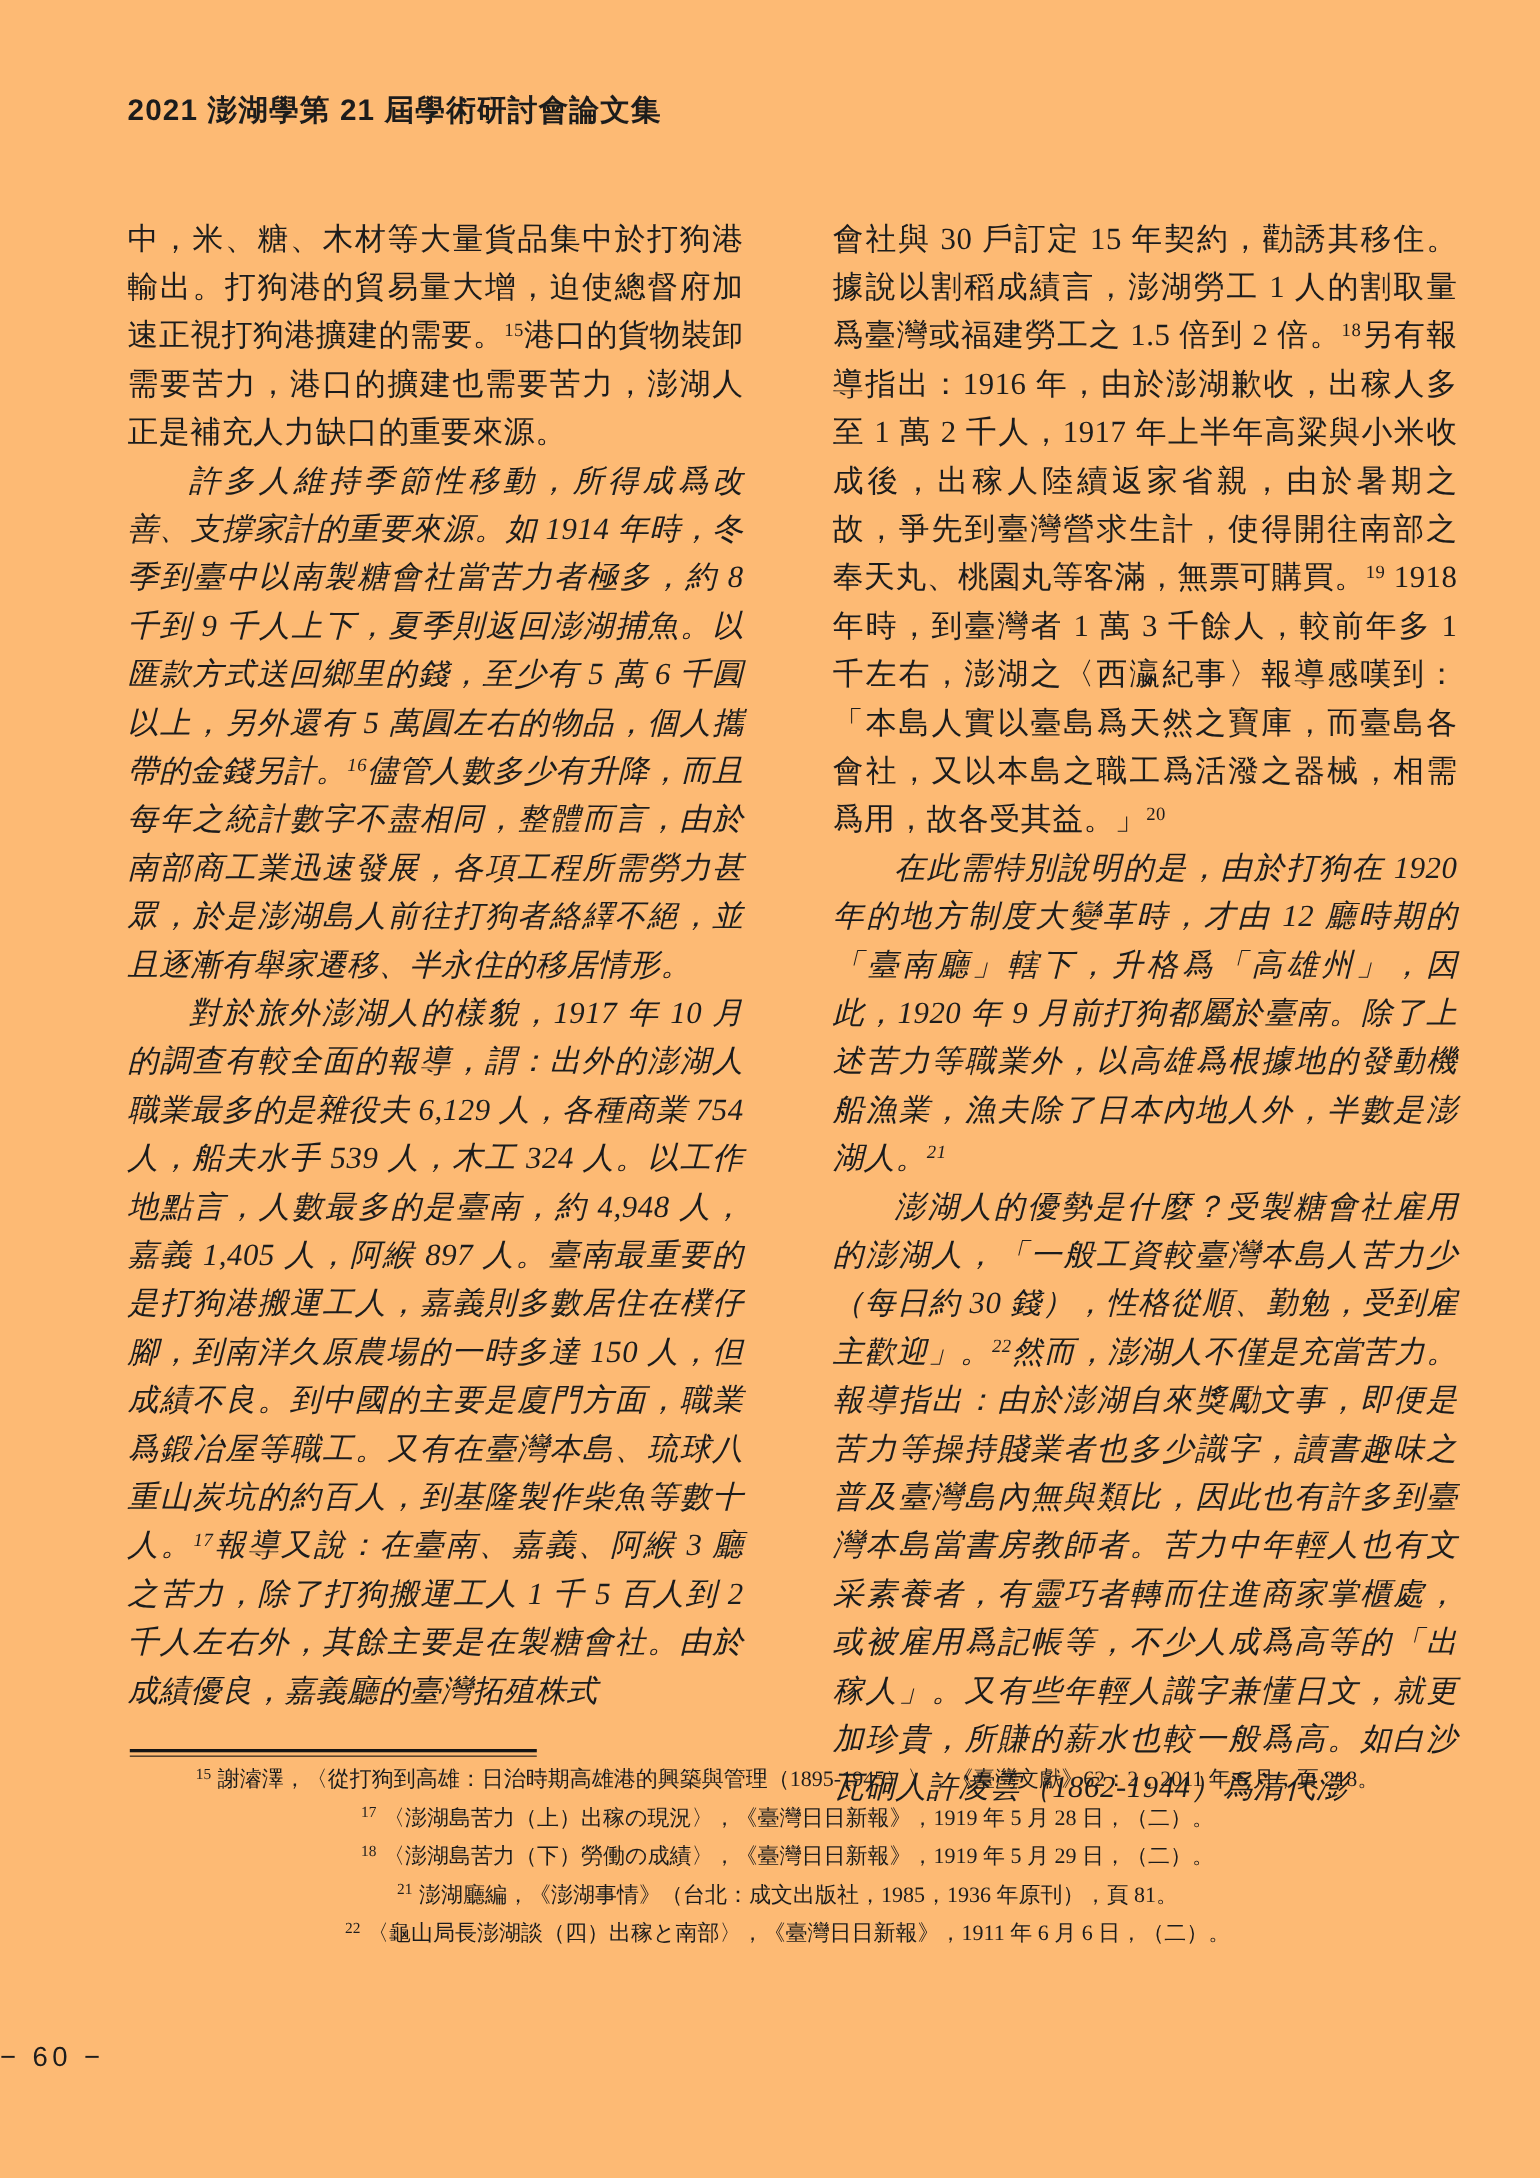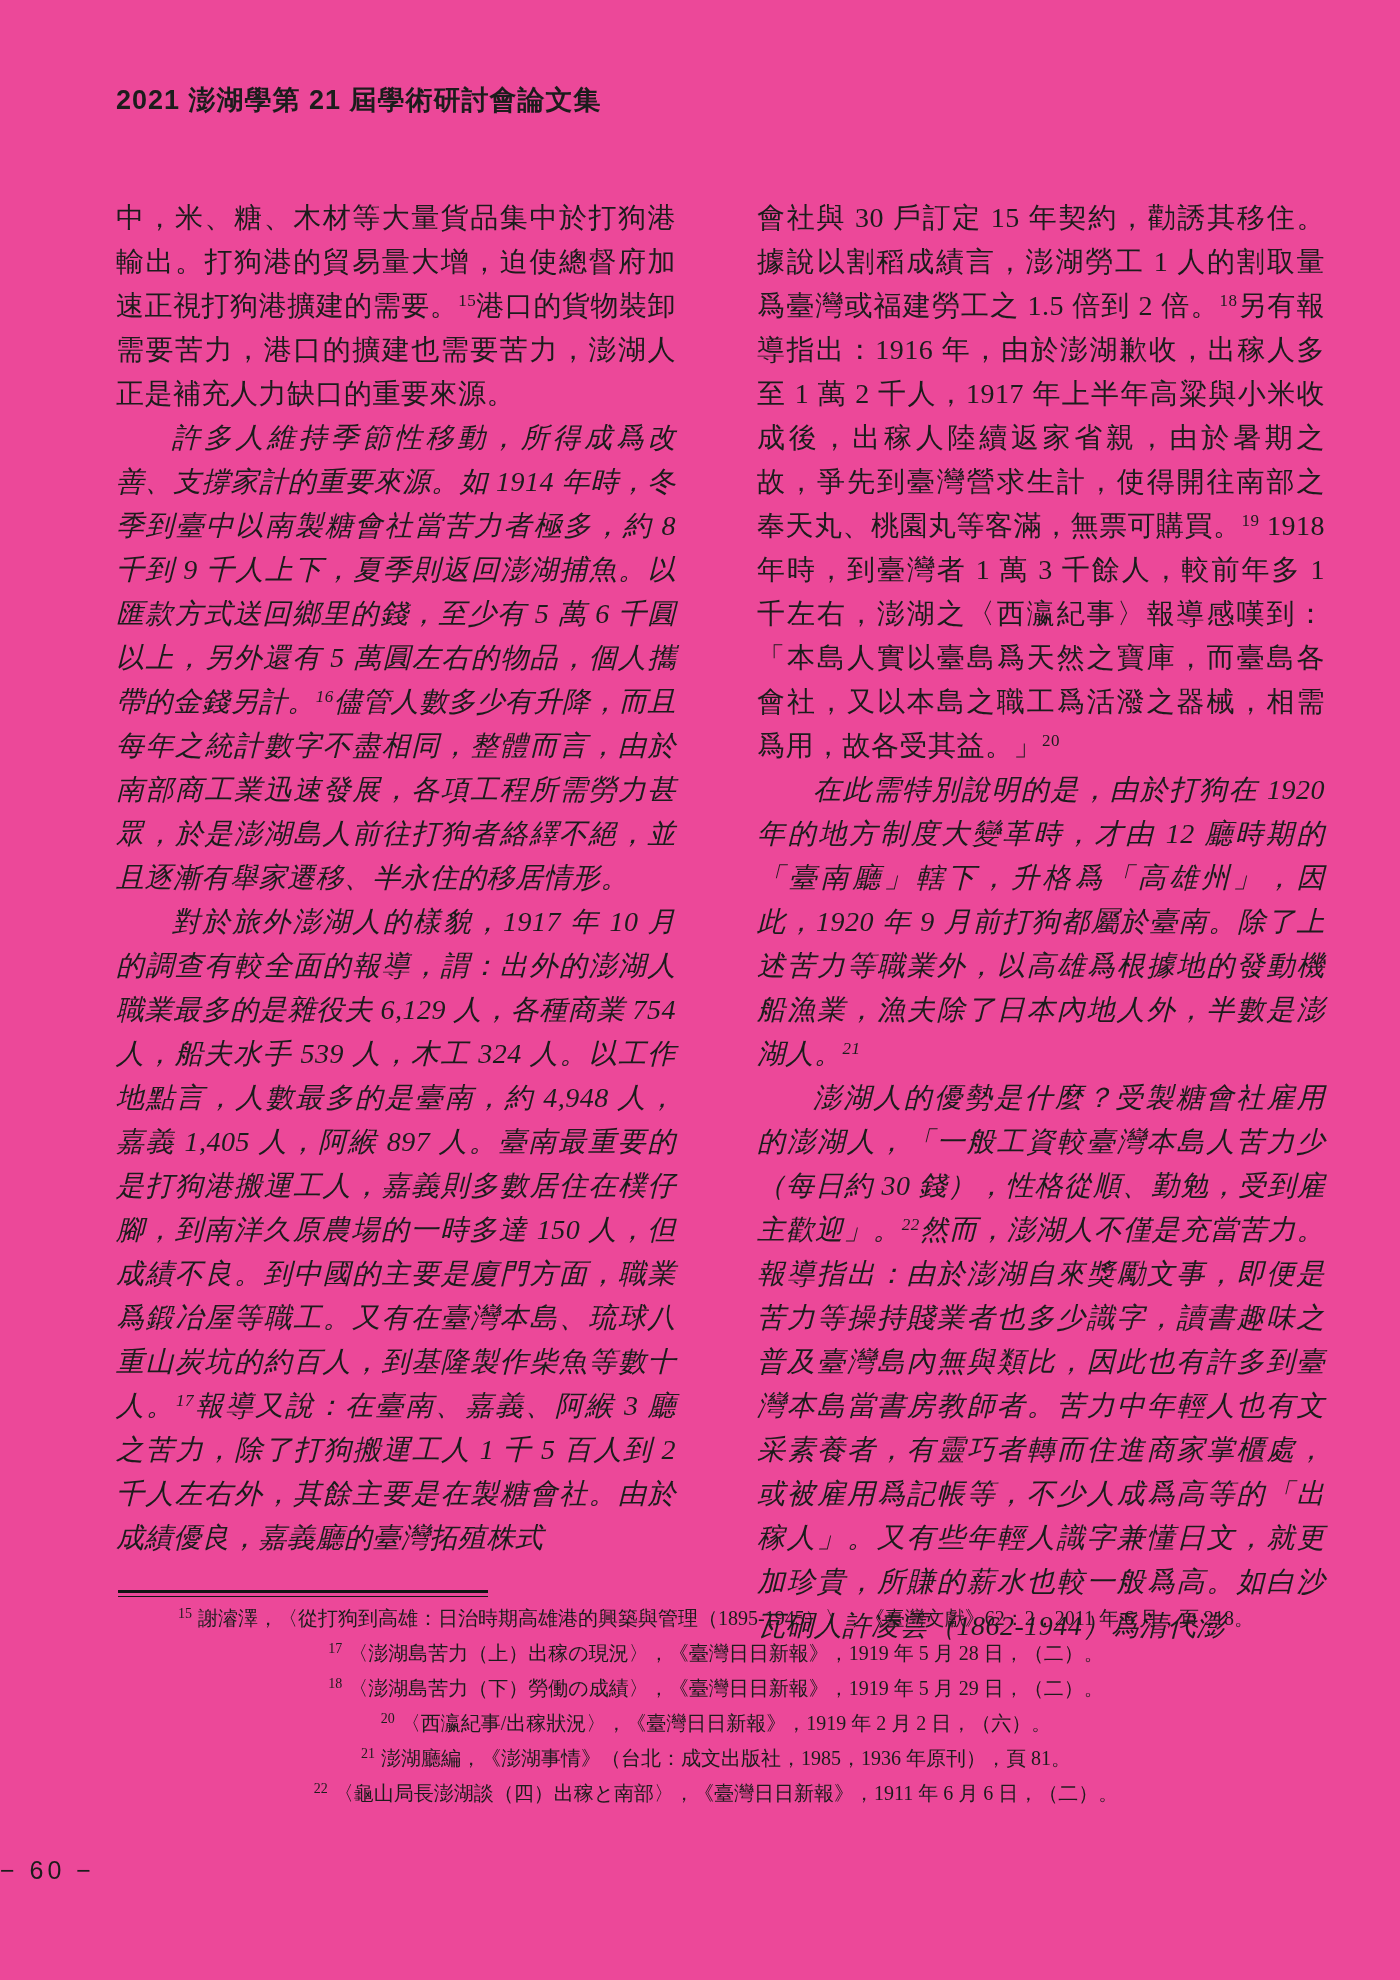--- a/index.html
+++ b/index.html
@@ -5,21 +5,21 @@
   html, body {
     margin: 0;
     padding: 0;
     background: #e8e8e8;
   }
   .page {
     position: relative;
     width: 1400px;
     height: 1980px;
     margin: 0 auto;
-    background: #ec4899;
+    background: #fdba74;
     color: #1c1c1c;
     font-family: "Liberation Serif", "DejaVu Serif", serif;
     overflow: hidden;
   }
   .header-title {
     position: absolute;
     left: 116px;
     top: 82px;
     font-family: "Liberation Sans", "DejaVu Sans", sans-serif;
     font-weight: bold;
@@ -102,20 +102,19 @@
       <p class="indent">在此需特別說明的是，由於打狗在 1920 年的地方制度大變革時，才由 12 廳時期的「臺南廳」轄下，升格爲「高雄州」，因此，1920 年 9 月前打狗都屬於臺南。除了上述苦力等職業外，以高雄爲根據地的發動機船漁業，漁夫除了日本內地人外，半數是澎湖人。<sup class="fnref">21</sup></p>
       <p class="indent">澎湖人的優勢是什麼？受製糖會社雇用的澎湖人，「一般工資較臺灣本島人苦力少（每日約 30 錢），性格從順、勤勉，受到雇主歡迎」。<sup class="fnref">22</sup>然而，澎湖人不僅是充當苦力。報導指出：由於澎湖自來獎勵文事，即便是苦力等操持賤業者也多少識字，讀書趣味之普及臺灣島內無與類比，因此也有許多到臺灣本島當書房教師者。苦力中年輕人也有文采素養者，有靈巧者轉而住進商家掌櫃處，或被雇用爲記帳等，不少人成爲高等的「出稼人」。又有些年輕人識字兼懂日文，就更加珍貴，所賺的薪水也較一般爲高。如白沙瓦硐人許凌雲（1862-1944）爲清代澎</p>
     </div>
 
   <div class="fn-sep"></div>
 
   <div class="footnotes">
       <p class="fn-item"><sup class="fnnum">15</sup>謝濬澤，〈從打狗到高雄：日治時期高雄港的興築與管理（1895-1945）〉，《臺灣文獻》62：2，2011 年 6 月，頁 218。</p>
       <p class="fn-item"><sup class="fnnum">17</sup>〈澎湖島苦力（上）出稼の現況〉，《臺灣日日新報》，1919 年 5 月 28 日，（二）。</p>
       <p class="fn-item"><sup class="fnnum">18</sup>〈澎湖島苦力（下）勞働の成績〉，《臺灣日日新報》，1919 年 5 月 29 日，（二）。</p>
-      <p class="fn-item"><sup class="fnnum">20</sup>〈西瀛紀事/出稼狀況〉，《臺灣日日新報》，1919 年 2 月 2 日，（六）。</p>
       <p class="fn-item"><sup class="fnnum">21</sup>澎湖廳編，《澎湖事情》（台北：成文出版社，1985，1936 年原刊），頁 81。</p>
       <p class="fn-item"><sup class="fnnum">22</sup>〈龜山局長澎湖談（四）出稼と南部〉，《臺灣日日新報》，1911 年 6 月 6 日，（二）。</p>
     </div>
 
   <div class="page-number">− 60 −</div>
 
 </div>
 
 </body></html>

